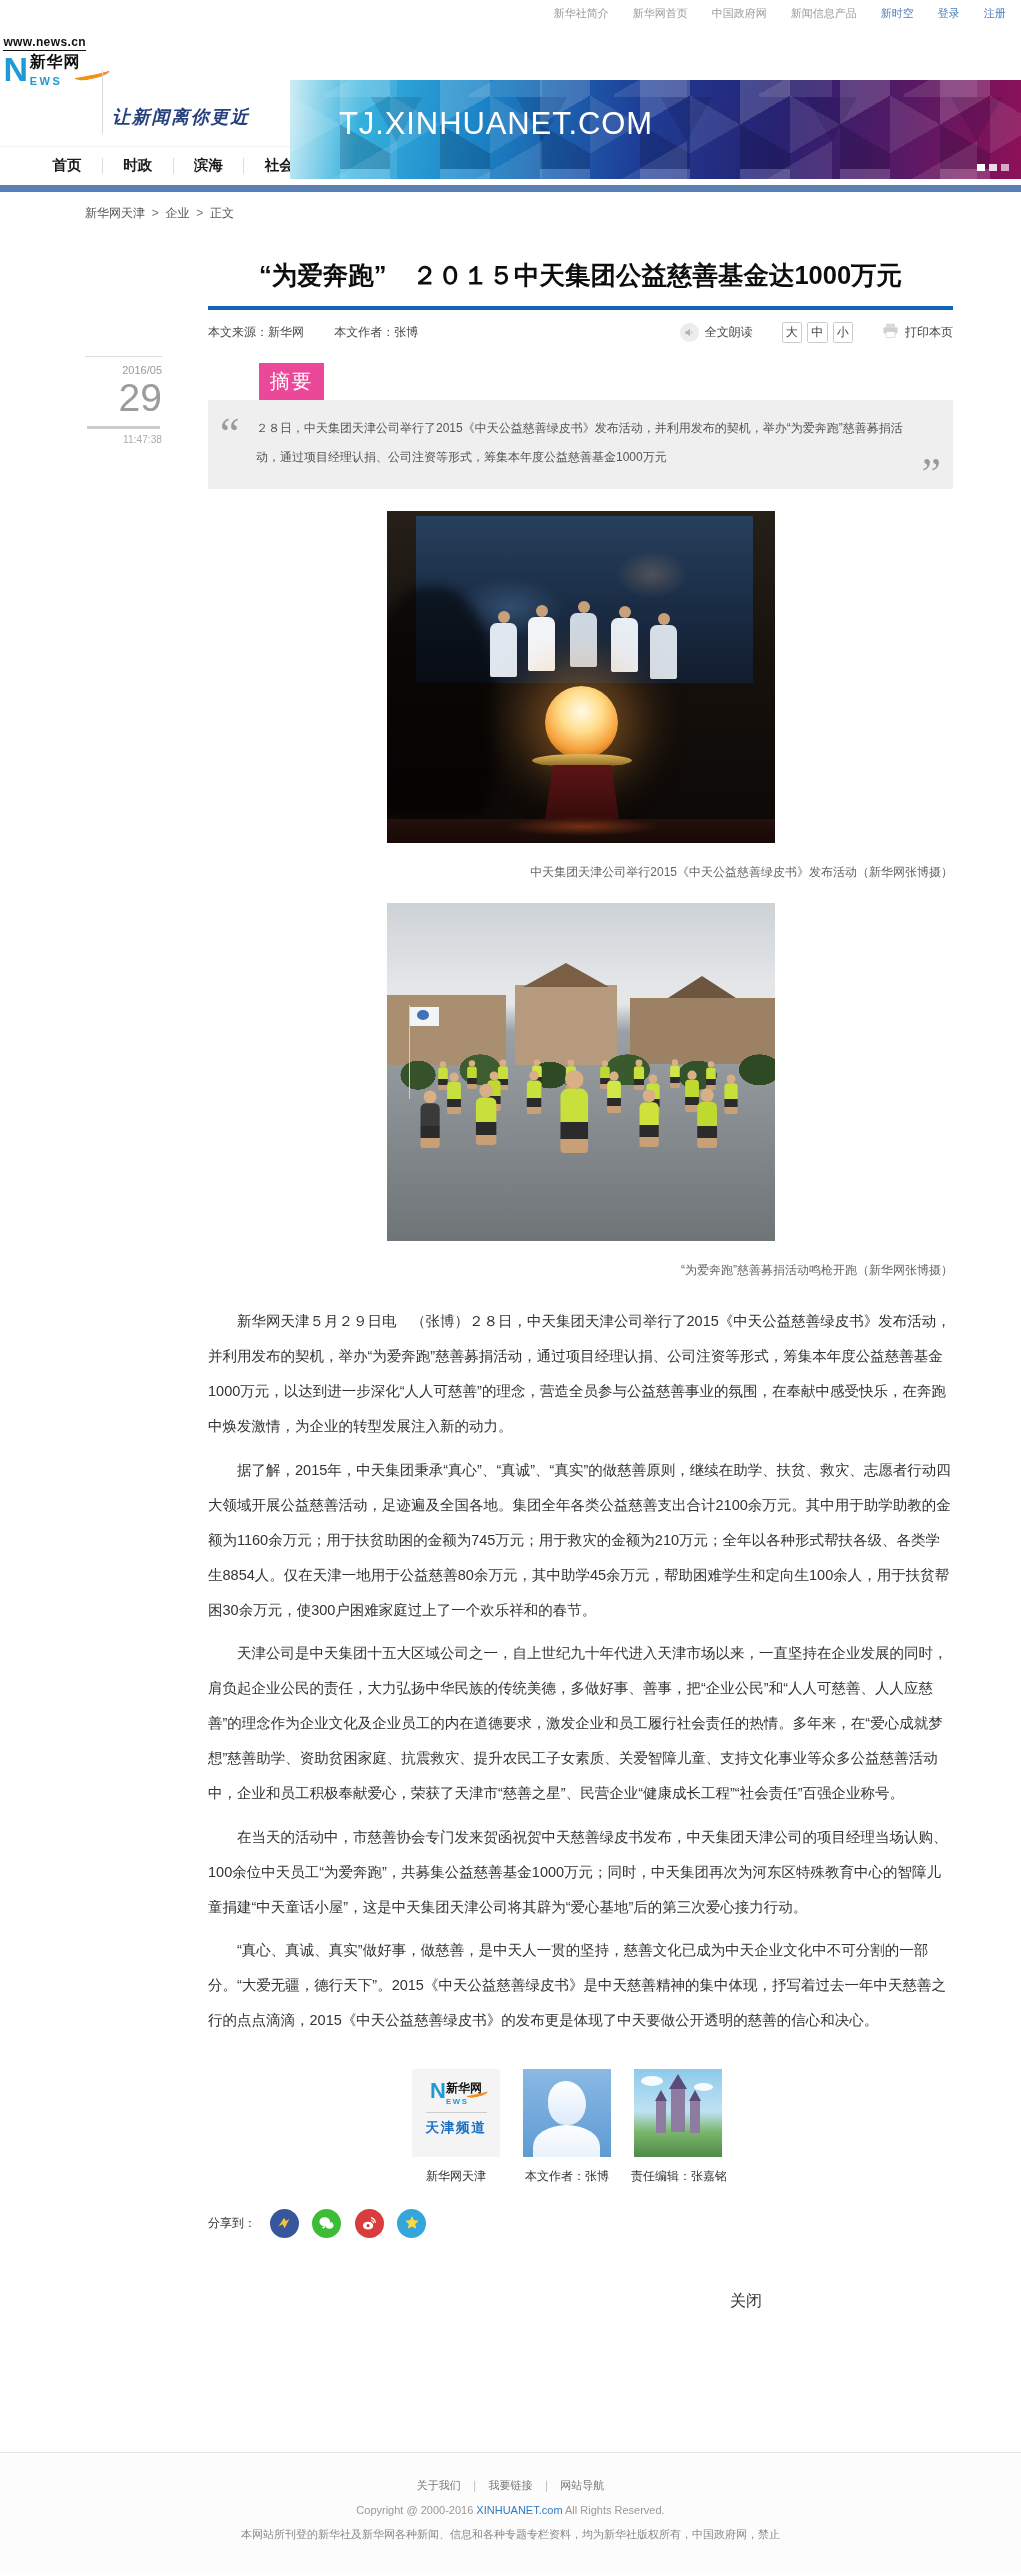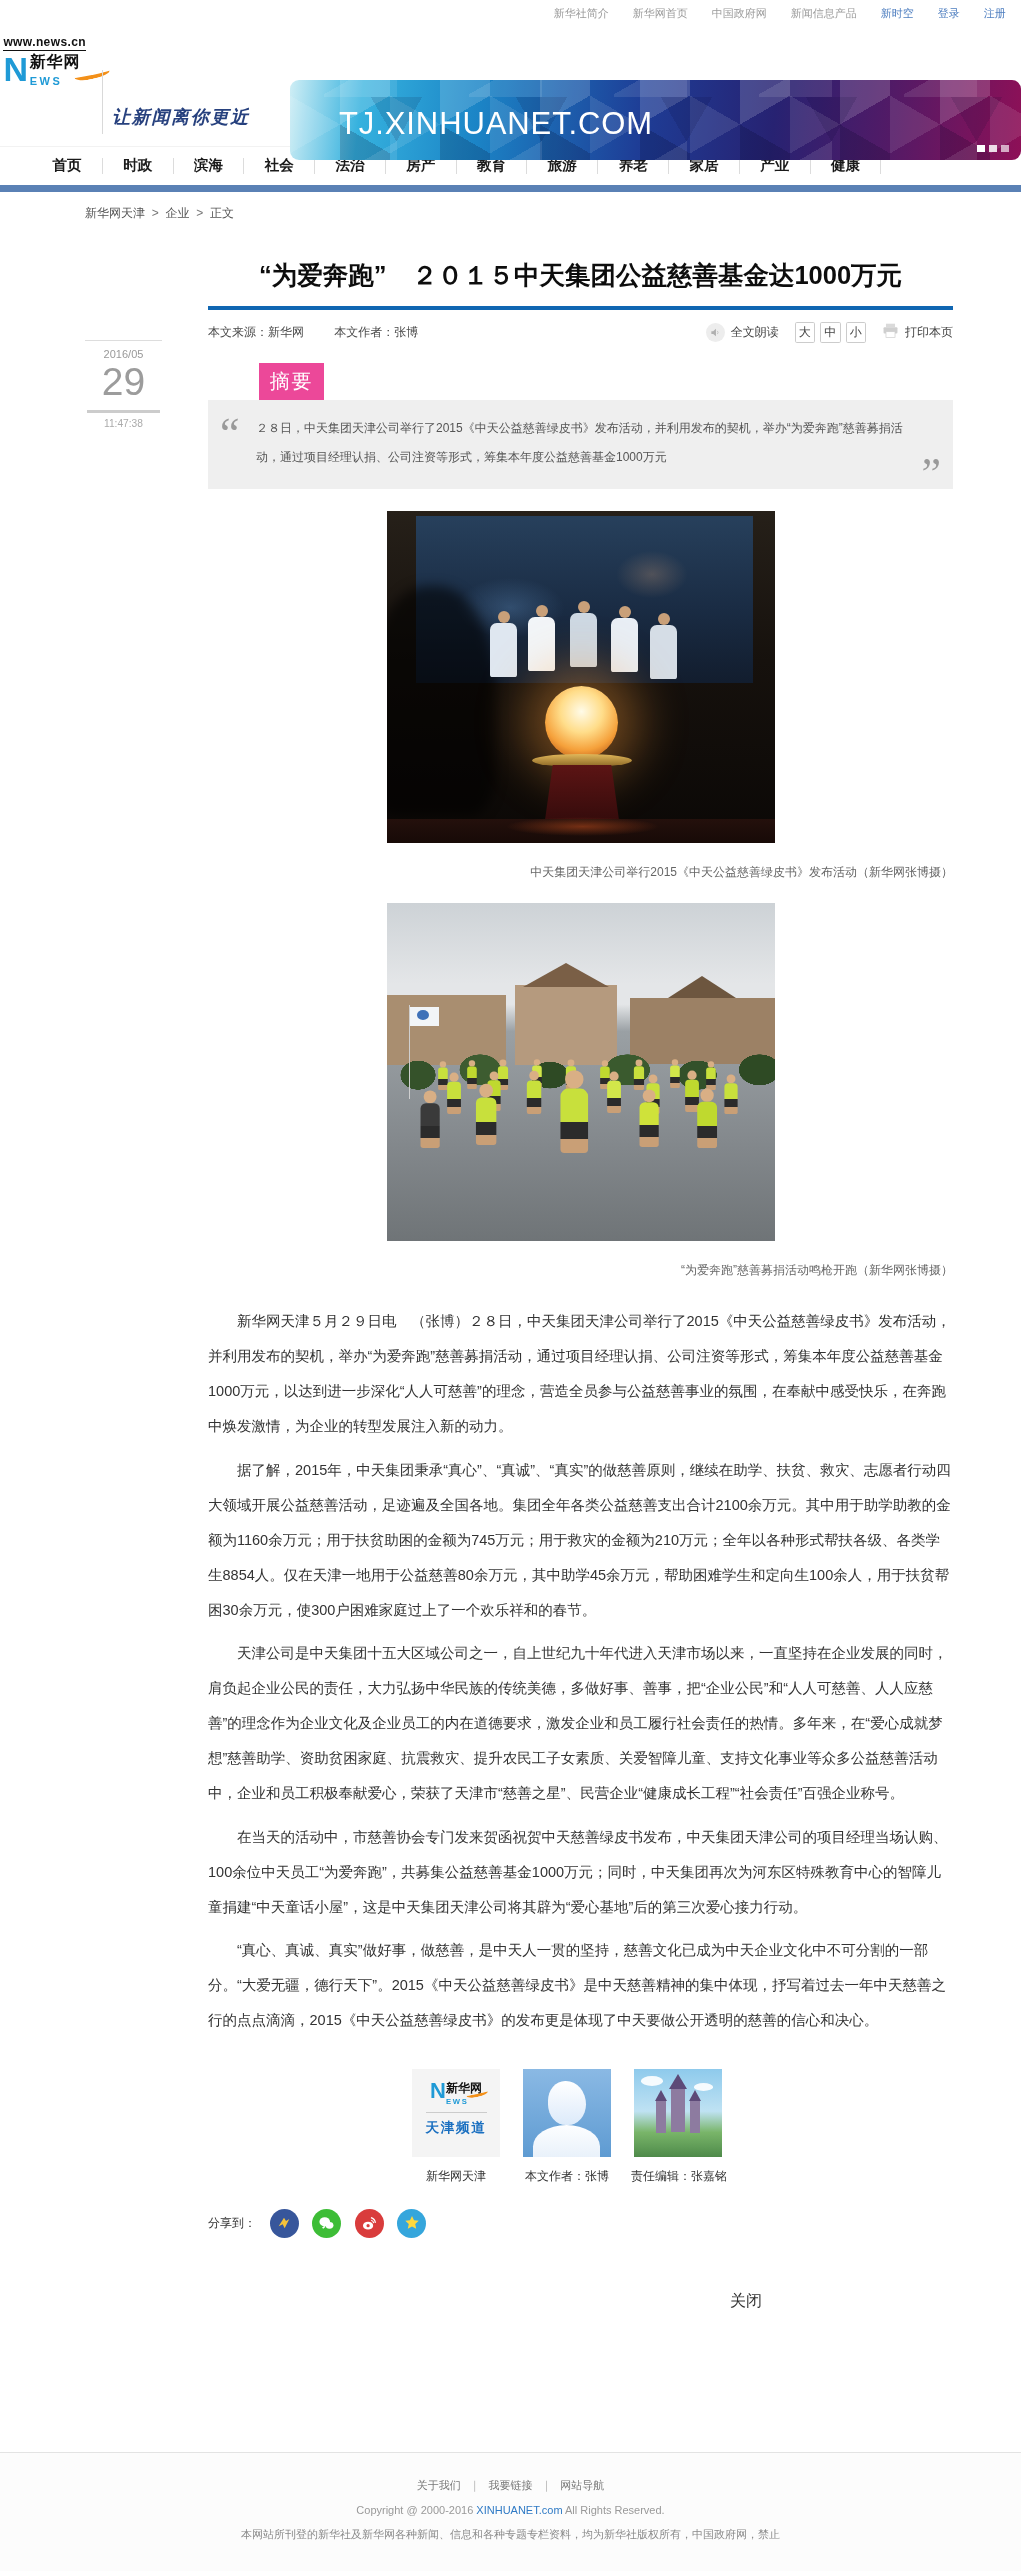--- a/index.html
+++ b/index.html
@@ -18,22 +18,22 @@
   .siteurl { font-size:12px; font-weight:bold; color:#111; border-bottom:1.7px solid #111; display:inline-block; padding-bottom:0.9px; letter-spacing:0.4px; }
   .logo-row { display:flex; align-items:flex-start; margin-top:1.7px; position:relative; }
   .logo-n { font-size:34px; line-height:34px; font-weight:bold; color:#1f9ad6; }
   .logo-col { margin-left:1.7px; }
   .logo-cn { font-size:16px; font-weight:bold; color:#111; letter-spacing:0.9px; }
   .logo-en { font-size:11px; font-weight:bold; color:#1f9ad6; letter-spacing:2.6px; }
   .logo-swoosh { position:absolute; right:-6.8px; top:17px; width:36px; height:10.2px; border-radius:50%; border-bottom:4.3px solid #f39019; transform:rotate(-12deg); }
   .header-divider { position:absolute; left:102px; top:43px; width:0.9px; height:64px; background:#d9d9d9; }
   .slogan { position:absolute; left:112px; top:78px; width:145px; font-size:18px; font-style:italic; font-weight:600; color:#27417e; letter-spacing:1.7px; }
 
-  .banner { position:absolute; left:290px; top:53px; width:731px; height:80px; overflow:hidden;
-    background:linear-gradient(97deg,#cfeef5 0%,#35b1de 10%,#1b84c6 26%,#1e3d96 48%,#272272 66%,#531a66 82%,#8e1057 100%);border-radius:9px; }
+  .banner { position:absolute; left:290px; top:53px; width:731px; height:99px; overflow:hidden;
+    background:linear-gradient(97deg,#cfeef5 0%,#35b1de 10%,#1b84c6 26%,#1e3d96 48%,#272272 66%,#531a66 82%,#8e1057 100%); }
   .banner::before { content:""; position:absolute; inset:0;
     background:conic-gradient(from 0deg at 50% 50%, rgba(255,255,255,.16) 0 60deg, transparent 60deg 120deg, rgba(0,0,30,.18) 120deg 180deg, transparent 180deg 240deg, rgba(255,255,255,.10) 240deg 300deg, transparent 300deg 360deg);
     background-size:100px 89px; }
   .banner::after { content:""; position:absolute; inset:0;
     background:conic-gradient(from 180deg at 50% 50%, rgba(255,255,255,.10) 0 60deg, transparent 60deg 150deg, rgba(0,0,40,.12) 150deg 210deg, transparent 210deg 360deg);
     background-size:145px 89px; background-position:34px 17px; }
   .banner-domain { position:absolute; left:49px; top:25.5px; font-size:31px; font-weight:300; color:#fff; letter-spacing:0.9px; z-index:2; }
   .banner-slogans { position:absolute; right:0; top:12px; z-index:2; text-align:right; color:#fff; font-weight:bold; font-size:16px; letter-spacing:1.7px; }
   .banner-line1 { margin-right:100px; display:flex; align-items:center; gap:8.5px; justify-content:flex-end; }
   .play-tri { width:0; height:0; border-left:9.4px solid #fff; border-top:6px solid transparent; border-bottom:6px solid transparent; }
@@ -47,33 +47,33 @@
   .nav a { font-size:14.5px; font-weight:bold; color:#1a1a1a; text-decoration:none; padding:0 20.4px; border-right:0.9px solid #dcdcdc; line-height:15.3px; cursor:pointer; }
   .nav-bluebar { height:6.8px; background:#5a81b5; }
 
   
   .breadcrumb { padding:13.6px 0 0 85px; font-size:12px; color:#555; }
   .breadcrumb span { margin-right:3.4px; }
   .breadcrumb .sep { color:#777; margin:0 3.4px 0 0; }
 
   
   .main { position:relative; }
-  .datebox { position:absolute; left:85px; top:92px; width:77px; text-align:center; border-top:0.9px solid #ddd; padding-top:6.8px; }
+  .datebox { position:absolute; left:85px; top:108px; width:77px; text-align:right; border-top:0.9px solid #ddd; padding-top:6.8px; }
   .date-ym { font-size:11px; color:#999; }
   .date-day { font-size:39px; color:#9c9c9c; line-height:1.15; }
   .date-bar { height:3.4px; background:#ccc; margin:5.1px 1.7px; }
   .date-time { font-size:10.2px; color:#aaa; }
 
   .article { margin-left:208px; width:745px; }
   .title { margin-top:25.5px; text-align:center; font-size:25.5px; font-weight:bold; color:#0d0d0d; line-height:54px; }
   .title-underline { height:4.3px; background:#1066b2; margin-top:4.3px; }
 
   .metarow { margin-top:12px; display:flex; justify-content:space-between; align-items:center; font-size:12px; color:#4a4a4a; }
   .meta-left span.pair { margin-right:27px; }
-  .meta-right { display:flex; align-items:center; gap:16px; }
+  .meta-right { display:flex; align-items:center; gap:29px; }
   .tool { display:flex; align-items:center; gap:6px; cursor:pointer; color:#444; }
   .spk-circle { width:19px; height:19px; border-radius:50%; background:#ededed; display:flex; align-items:center; justify-content:center; }
   .sizeboxes { display:flex; gap:5.1px; }
   .sizeboxes b { width:20.4px; height:20.4px; border:0.9px solid #ccc; border-radius:1.7px; display:flex; align-items:center; justify-content:center; font-size:12px; font-weight:normal; color:#444; cursor:pointer; background:#fff; }
 
   .abstract-tab { width:65px; height:37px; margin:20.4px 0 0 51px; background:#ec4899; color:#fff; font-size:20px; display:flex; align-items:center; justify-content:center; letter-spacing:1.7px; }
   .abstract-box { background:#efefef; position:relative; padding:13.6px 48px 17px 48px; font-size:12px; line-height:29px; color:#555; }
   .q { position:absolute; font-family:"Liberation Serif","DejaVu Serif",serif; font-size:44px; color:#9a9a9a; line-height:1; }
   .q-open { left:12px; top:12px; }
   .q-close { right:12px; bottom:-6.8px; }

